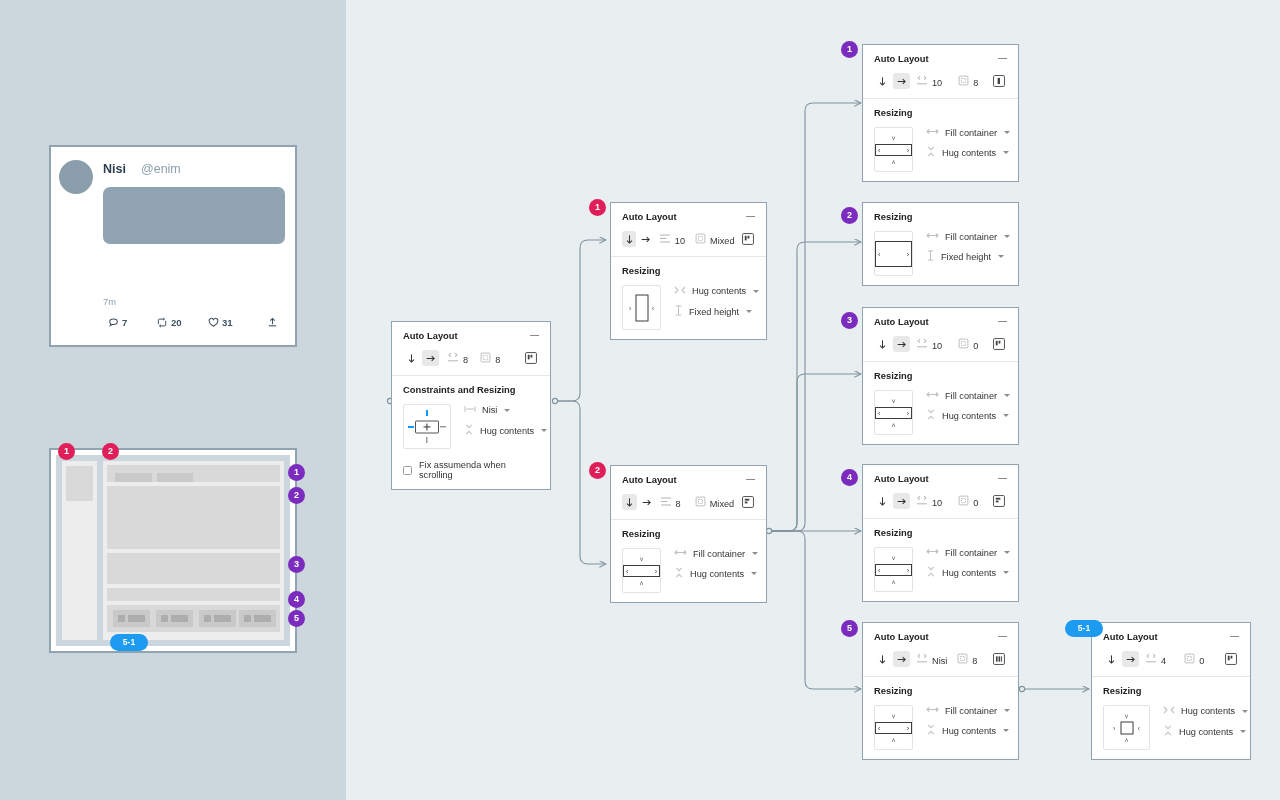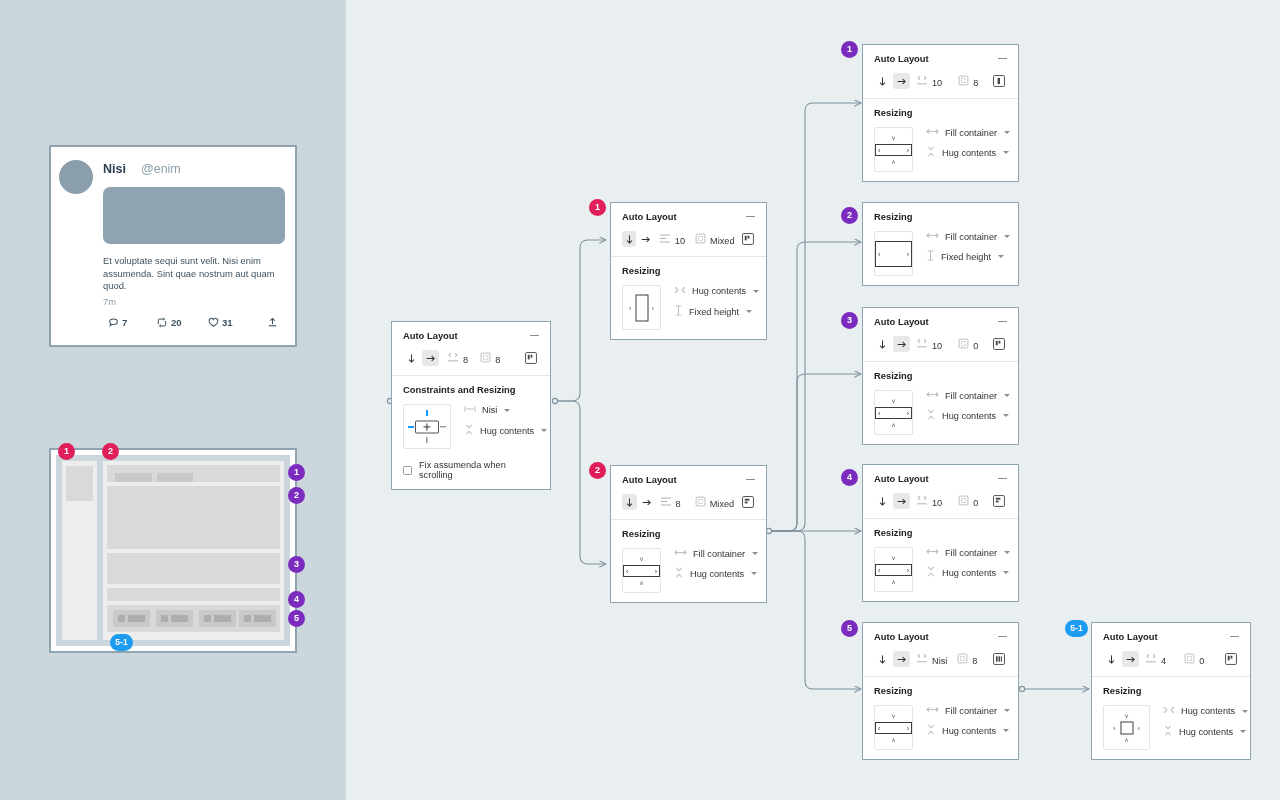--- a/index.html
+++ b/index.html
@@ -99,21 +99,21 @@
   
   .badge {
     position:absolute; width:17px; height:17px; border-radius:50%;
     color:#fff; font-size:9px; font-weight:bold;
     display:flex; align-items:center; justify-content:center;
     line-height:1;
   }
   .badge.pink   { background:#e01e5a; }
   .badge.purple { background:#7b2cbf; }
   .badge.blue   { background:#1d9bf0; }
-  .badge.wide   { width:23px; border-radius:10px; font-size:8.5px; }
+  .badge.wide   { width:38px; border-radius:10px; font-size:8.5px; }
 
   
   .panel {
     position:absolute; background:#ffffff;
     border:1px solid #8fa4b0;
     font-size:9.2px; color:#333;
   }
   .panel-sec { padding:8px 11px 9px 11px; }
   .panel-sec + .panel-sec { border-top:1px solid #e6e6e6; }
   .panel-title {
@@ -164,21 +164,20 @@
 <div id="stage">
   <div class="left-bg"></div>
   <div class="right-bg"></div>
 
   <div class="tweet-card">
     <div class="tweet-inner">
       <div class="avatar"></div>
       <div class="tweet-name">Nisi</div>
       <div class="tweet-handle">@enim</div>
       <div class="tweet-media"></div>
-      <div class="tweet-text">Et voluptate sequi sunt velit. Nisi enim assumenda. Sint quae nostrum aut quam quod.</div>
       <div class="tweet-time">7m</div>
       <div class="tweet-actions">
         <div class="tw-act tw-a1">
           <span>
             <svg width="11" height="11" viewBox="0 0 16 16" fill="none" stroke="#3e5361" stroke-width="1.5">
               <path d="M2.5 7c0-2.2 2.4-4 5.5-4s5.5 1.8 5.5 4-2.4 4-5.5 4c-.7 0-1.3-.1-1.9-.2L3.2 12.4l.9-2.2C3.1 9.4 2.5 8.3 2.5 7z"></path>
             </svg>
           </span>
           <span>7</span>
         </div>

